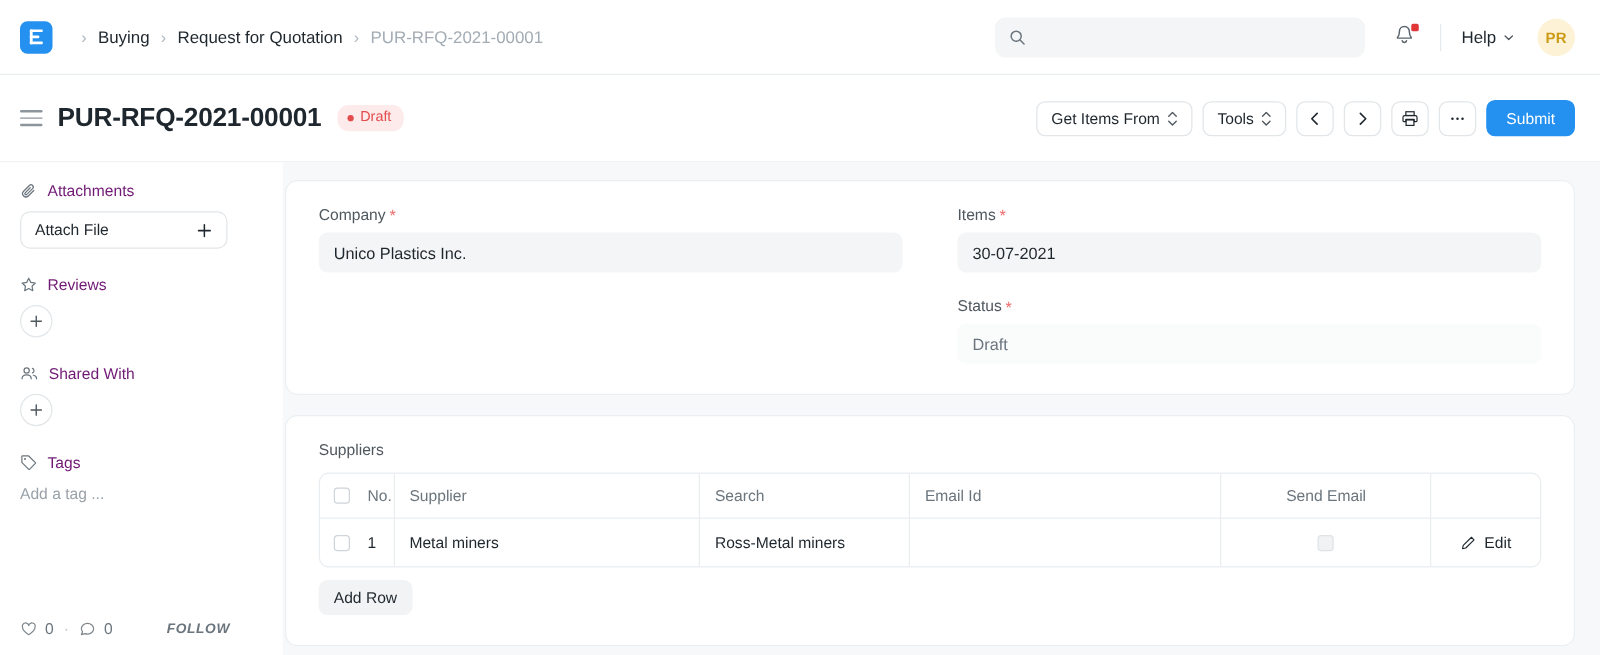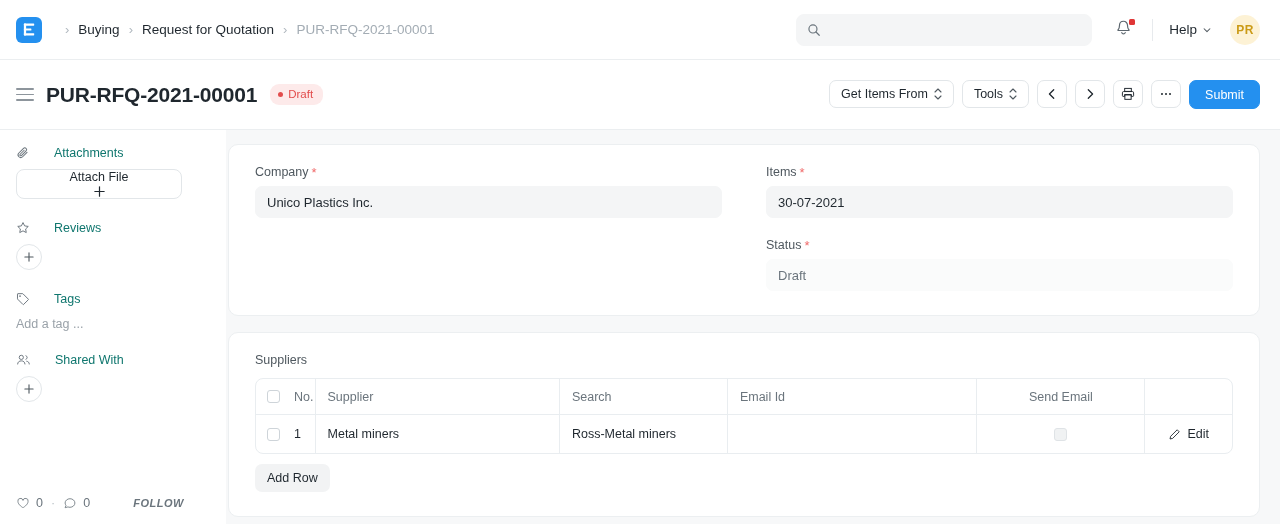--- a/index.html
+++ b/index.html
@@ -92,21 +92,21 @@
   .doc-title { font-size: 21px; font-weight: 700; letter-spacing: -0.2px; color: #1f272e; }
   .badge-draft {
     margin-left: 13px;
     background: #fdeaea; color: #e24c4c;
     font-size: 11.5px; font-weight: 500;
     border-radius: 9px; padding: 4px 10px 5px 8px;
     display: inline-flex; align-items: center; gap: 5px;
   }
   .badge-dot { width: 5px; height: 5px; border-radius: 50%; background: #e24c4c; display: inline-block; }
 
-  .tb-right { margin-left: auto; display: flex; align-items: flex-start; gap: 8px; }
+  .tb-right { margin-left: auto; display: flex; align-items: center; gap: 8px; }
   .btn {
     height: 28px;
     border: 1px solid #e2e6e9;
     background: #ffffff;
     border-radius: 7px;
     font-family: inherit; font-size: 12.5px; color: #1f272e;
     display: inline-flex; align-items: center; justify-content: center;
     padding: 0 11px; gap: 6px; cursor: pointer;
     white-space: nowrap;
   }
@@ -126,33 +126,32 @@
 
   
   .sidebar {
     width: 226px;
     flex: 0 0 226px;
     background: #ffffff;
     padding: 16px 20px 0 16px;
     position: relative;
   }
   .side-head {
-    display: flex; align-items: center; gap: 24px;
-    font-size: 12.5px; color: #0f766e; margin-bottom: 9px;
+    display: flex; align-items: center; gap: 8px;
+    font-size: 12.5px; color: #701a75; margin-bottom: 9px;
   }
   .side-head.tagsec { margin-bottom: 11px; }
   .attach-btn {
     width: 166px; height: 30px;
     border: 1px solid #e2e6e9; border-radius: 8px;
     background: #fff;
     display: flex; align-items: center; justify-content: space-between;
     padding: 0 11px;
     font-size: 12.5px; color: #1f272e;
     cursor: pointer;
-    flex-direction: column;
   }
   .plus-circle {
     width: 26px; height: 26px; border-radius: 50%;
     border: 1px solid #e2e6e9; background: #fff;
     display: flex; align-items: center; justify-content: center;
     color: #4f585f; font-size: 14px; cursor: pointer;
   }
   .side-block { margin-bottom: 22px; }
   .tag-add { font-size: 12.5px; color: #9aa2a9; cursor: pointer; }
 
@@ -406,46 +405,46 @@
       </div>
       <div class="plus-circle">
         <svg width="12" height="12" viewBox="0 0 14 14">
           <line x1="7" y1="2.2" x2="7" y2="11.8" stroke="#4f585f" stroke-width="1.3" stroke-linecap="round"></line>
           <line x1="2.2" y1="7" x2="11.8" y2="7" stroke="#4f585f" stroke-width="1.3" stroke-linecap="round"></line>
         </svg>
       </div>
     </div>
 
     <div class="side-block">
-      <div class="side-head tagsec">
-        <svg width="14" height="14" viewBox="0 0 16 16">
-          <path d="M7.6 1.9H2.2a.5.5 0 00-.5.5v5.4c0 .14.05.26.15.36l6.1 6.1a.5.5 0 00.71 0l5.4-5.4a.5.5 0 000-.71L7.96 2.05a.5.5 0 00-.36-.15z" fill="none" stroke="#6b757d" stroke-width="1.1" stroke-linejoin="round"></path>
-          <circle cx="4.6" cy="4.8" r="0.95" fill="#6b757d"></circle>
-        </svg>
-        <span>Tags</span>
-      </div>
-      <div class="tag-add">Add a tag ...</div>
-    </div>
-
-    <div class="side-block">
       <div class="side-head">
         <svg width="15" height="14" viewBox="0 0 17 16">
           <circle cx="6" cy="5" r="2.4" fill="none" stroke="#6b757d" stroke-width="1.1"></circle>
           <path d="M1.8 12.6c0-2.3 1.9-3.6 4.2-3.6s4.2 1.3 4.2 3.6" fill="none" stroke="#6b757d" stroke-width="1.1" stroke-linecap="round"></path>
           <path d="M11.3 3.1a2.2 2.2 0 010 4.1" fill="none" stroke="#6b757d" stroke-width="1.1" stroke-linecap="round"></path>
           <path d="M12.2 9.4c1.7.3 2.9 1.4 2.9 3.2" fill="none" stroke="#6b757d" stroke-width="1.1" stroke-linecap="round"></path>
         </svg>
         <span>Shared With</span>
       </div>
       <div class="plus-circle">
         <svg width="12" height="12" viewBox="0 0 14 14">
           <line x1="7" y1="2.2" x2="7" y2="11.8" stroke="#4f585f" stroke-width="1.3" stroke-linecap="round"></line>
           <line x1="2.2" y1="7" x2="11.8" y2="7" stroke="#4f585f" stroke-width="1.3" stroke-linecap="round"></line>
         </svg>
       </div>
+    </div>
+
+    <div class="side-block">
+      <div class="side-head tagsec">
+        <svg width="14" height="14" viewBox="0 0 16 16">
+          <path d="M7.6 1.9H2.2a.5.5 0 00-.5.5v5.4c0 .14.05.26.15.36l6.1 6.1a.5.5 0 00.71 0l5.4-5.4a.5.5 0 000-.71L7.96 2.05a.5.5 0 00-.36-.15z" fill="none" stroke="#6b757d" stroke-width="1.1" stroke-linejoin="round"></path>
+          <circle cx="4.6" cy="4.8" r="0.95" fill="#6b757d"></circle>
+        </svg>
+        <span>Tags</span>
+      </div>
+      <div class="tag-add">Add a tag ...</div>
     </div>
 
     <div class="side-footer">
       <div class="sf-stats">
         <svg width="14" height="14" viewBox="0 0 16 16">
           <path d="M8 13.4S2.2 10 2.2 6.2a2.9 2.9 0 015.8-1.1A2.9 2.9 0 0113.8 6.2C13.8 10 8 13.4 8 13.4z" fill="none" stroke="#7d868d" stroke-width="1.1" stroke-linejoin="round"></path>
         </svg>
         <span>0</span>
         <span class="sf-sep">·</span>
         <svg width="14" height="14" viewBox="0 0 16 16">

